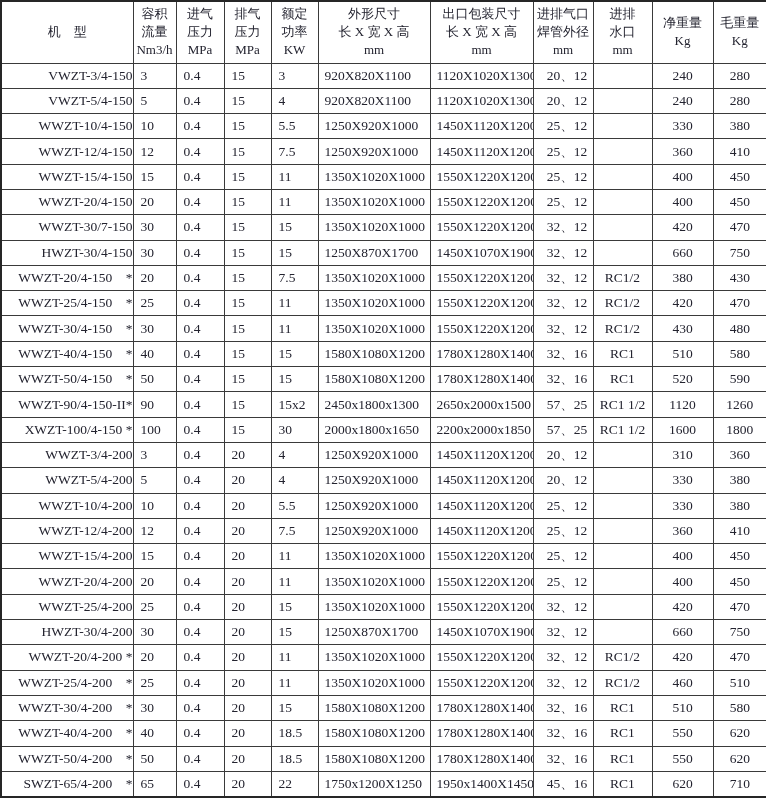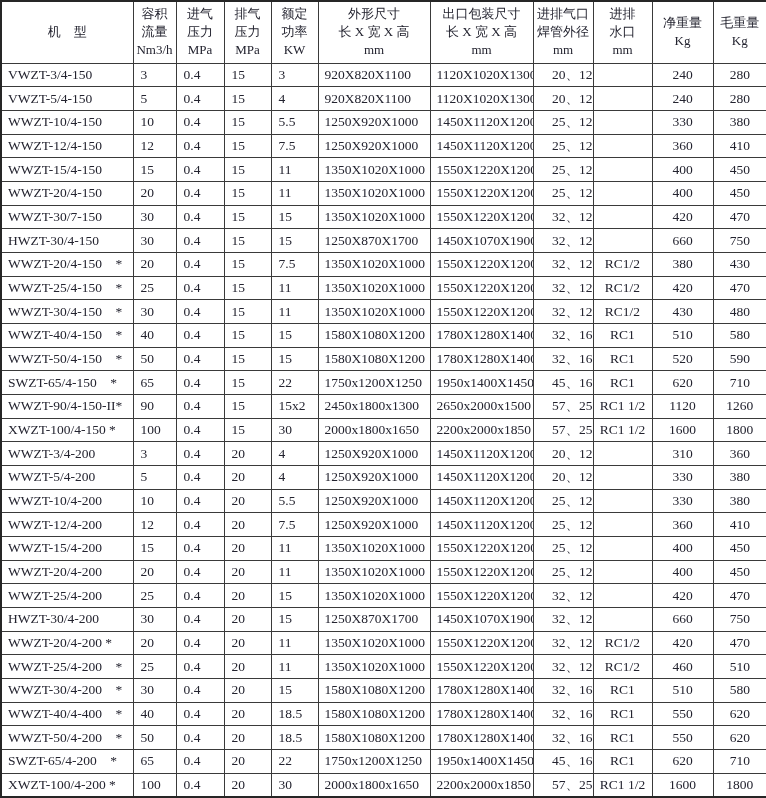--- a/index.html
+++ b/index.html
@@ -32,28 +32,28 @@
     white-space: pre;
   }
   table.spec td {
     font-size: 13.5px;
     height: 21px;
     vertical-align: middle;
     white-space: pre;
     padding: 0;
   }
   
-  table.spec td:nth-child(1) { text-align: left; padding-left: 6px; }
+  table.spec td:nth-child(1) { text-align: right; padding-left: 6px; }
   table.spec td:nth-child(2),
   table.spec td:nth-child(3),
   table.spec td:nth-child(4),
   table.spec td:nth-child(5) { text-align: left; padding-left: 7px; }
   table.spec td:nth-child(6),
   table.spec td:nth-child(7) { text-align: left; padding-left: 6px; }
-  table.spec td:nth-child(8) { text-align: right; padding-left: 8px; }
+  table.spec td:nth-child(8) { text-align: center; padding-left: 8px; }
   table.spec td:nth-child(9),
   table.spec td:nth-child(10),
   table.spec td:nth-child(11) { text-align: center; }
 </style>
 </head>
 <body>
 
 <div class="page">
   <table class="spec">
     <colgroup>
@@ -248,33 +248,20 @@
           <td>15</td>
           <td>15</td>
           <td>1580X1080X1200</td>
           <td>1780X1280X1400</td>
           <td>32、16</td>
           <td>RC1</td>
           <td>520</td>
           <td>590</td>
         </tr>
         <tr>
-          <td>SWZT-65/4-150    *</td>
-          <td>65</td>
-          <td>0.4</td>
-          <td>15</td>
-          <td>22</td>
-          <td>1750x1200X1250</td>
-          <td>1950x1400X1450</td>
-          <td>45、16</td>
-          <td>RC1</td>
-          <td>620</td>
-          <td>710</td>
-        </tr>
-        <tr>
           <td>WWZT-90/4-150-II*</td>
           <td>90</td>
           <td>0.4</td>
           <td>15</td>
           <td>15x2</td>
           <td>2450x1800x1300</td>
           <td>2650x2000x1500</td>
           <td>57、25</td>
           <td>RC1 1/2</td>
           <td>1120</td>
@@ -430,21 +417,21 @@
           <td>20</td>
           <td>15</td>
           <td>1580X1080X1200</td>
           <td>1780X1280X1400</td>
           <td>32、16</td>
           <td>RC1</td>
           <td>510</td>
           <td>580</td>
         </tr>
         <tr>
-          <td>WWZT-40/4-400    *</td>
+          <td>WWZT-40/4-200    *</td>
           <td>40</td>
           <td>0.4</td>
           <td>20</td>
           <td>18.5</td>
           <td>1580X1080X1200</td>
           <td>1780X1280X1400</td>
           <td>32、16</td>
           <td>RC1</td>
           <td>550</td>
           <td>620</td>
@@ -467,29 +454,16 @@
           <td>65</td>
           <td>0.4</td>
           <td>20</td>
           <td>22</td>
           <td>1750x1200X1250</td>
           <td>1950x1400X1450</td>
           <td>45、16</td>
           <td>RC1</td>
           <td>620</td>
           <td>710</td>
-        </tr>
-        <tr>
-          <td>XWZT-100/4-200 *</td>
-          <td>100</td>
-          <td>0.4</td>
-          <td>20</td>
-          <td>30</td>
-          <td>2000x1800x1650</td>
-          <td>2200x2000x1850</td>
-          <td>57、25</td>
-          <td>RC1 1/2</td>
-          <td>1600</td>
-          <td>1800</td>
         </tr>
       </tbody>
   </table>
 </div>
 
 </body></html>

